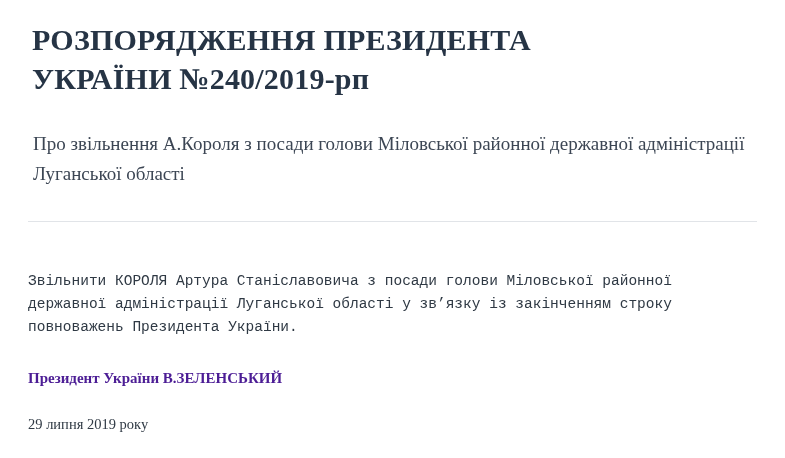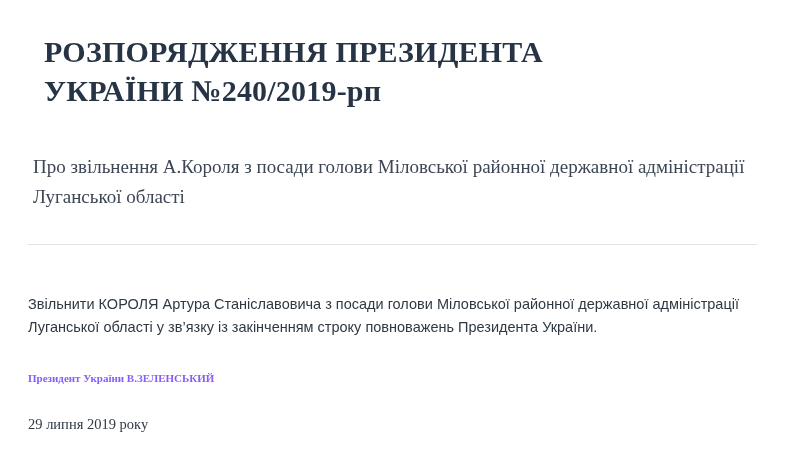--- a/index.html
+++ b/index.html
@@ -21,57 +21,57 @@
     padding: 10px 28px 0 28px;
     background: #ffffff;
   }
   .doc-title {
     font-family: "Liberation Serif", "DejaVu Serif", serif;
     font-size: 30px;
     line-height: 39px;
     font-weight: 700;
     color: #263445;
     letter-spacing: 0.2px;
-    margin: 16px;
+    margin: 4px;
     padding-top: 6px;
     max-width: 640px;
   }
   .doc-subtitle {
     font-family: "Liberation Serif", "DejaVu Serif", serif;
     font-size: 19px;
     line-height: 30px;
     font-weight: 400;
     color: #3c4654;
     margin: 5px;
     padding-top: 26px;
     max-width: 755px;
   }
   .divider {
     margin-top: 32px;
     border: 0;
     border-top: 1px solid #e1e4e8;
     width: 100%;
   }
   .doc-body {
-    font-family: Liberation Sans, sans-serif;
+    font-family: Liberation Mono, monospace;
     font-size: 14.5px;
     line-height: 23px;
     color: #2f3944;
     padding-top: 40px;
     max-width: 735px;
   }
   .doc-body p {
     margin: 0;
   }
   .signature {
     font-family: "Liberation Serif", "DejaVu Serif", serif;
-    font-size: 11px;
+    font-size: 15px;
     line-height: 22px;
     font-weight: 700;
-    color: #8b5cf6;
+    color: #4c1d95;
     padding-top: 28px;
   }
   .doc-date {
     font-family: "Liberation Serif", "DejaVu Serif", serif;
     font-size: 14.5px;
     line-height: 22px;
     color: #2f3944;
     padding-top: 24px;
   }
 </style>

